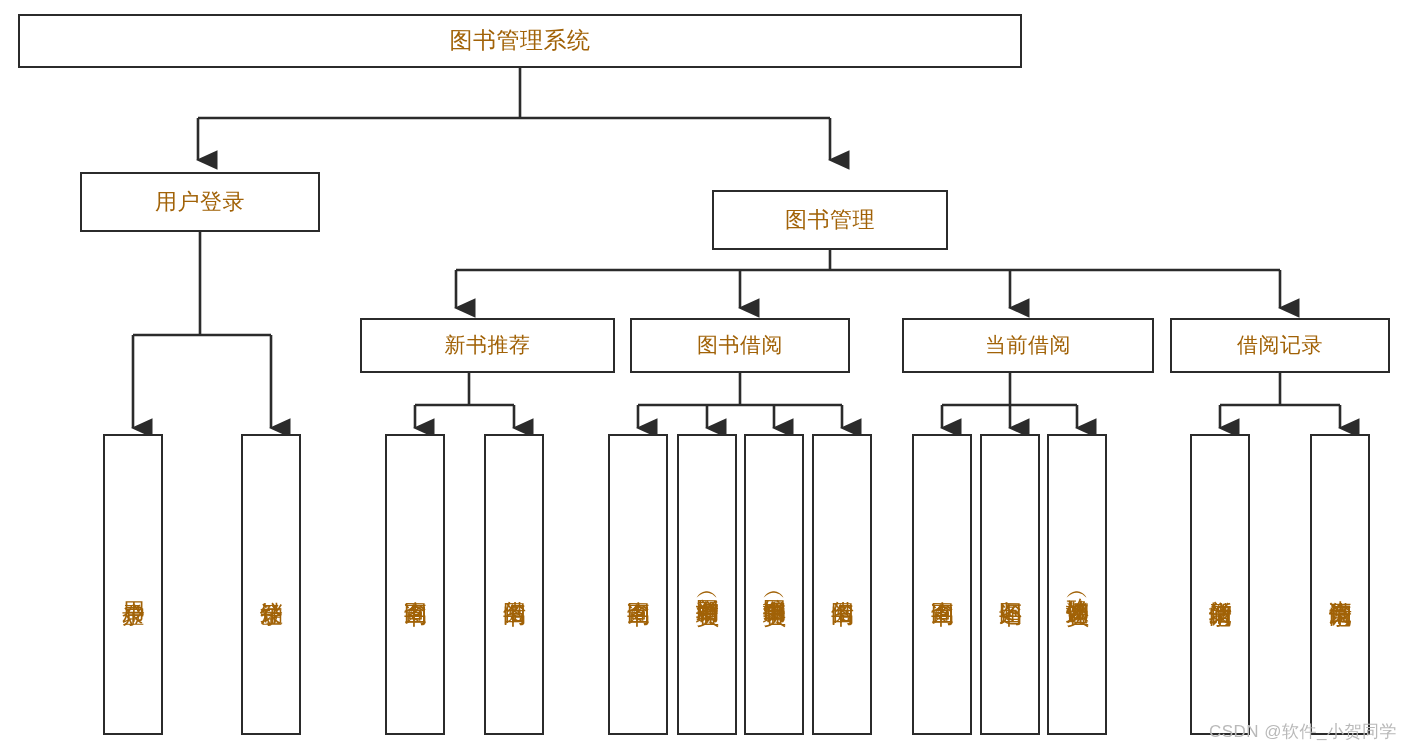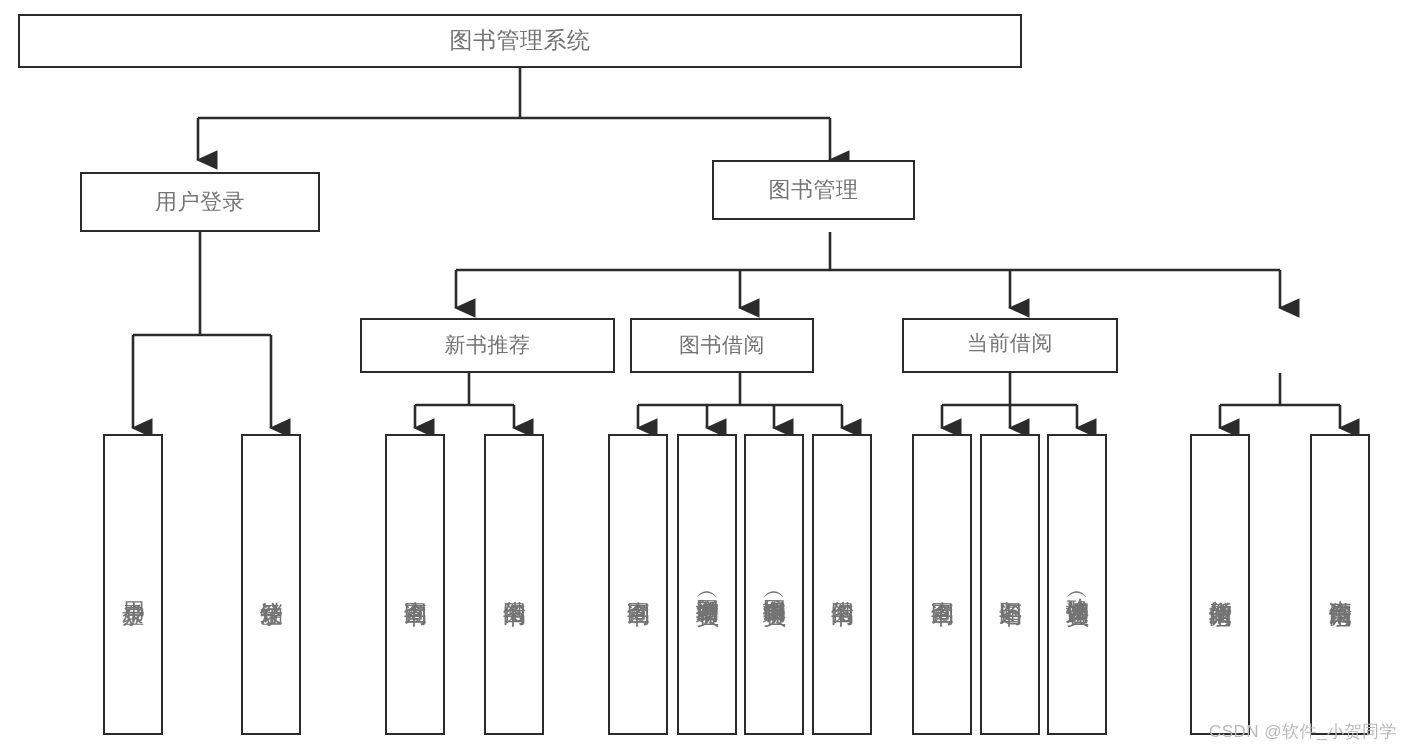--- a/index.html
+++ b/index.html
@@ -33,21 +33,21 @@
     background: #ffffff;
     display: flex;
     align-items: center;
     justify-content: center;
     overflow: hidden;
   }
   .node-label {
     display: block;
     text-align: center;
     line-height: 1.18;
-    color: #737373;
+    color: #a16207;
     letter-spacing: 0.5px;
     white-space: nowrap;
   }
   .root .node-label { font-size: 23px; }
   .level1 .node-label { font-size: 22px; }
   .level2 .node-label { font-size: 21px; }
   .leaf {
     align-items: center;
     justify-content: center;
   }
@@ -124,32 +124,35 @@
     </g>
   </svg>
 
   <div class="node root" style="left:18px; top:14px; width:1004px; height:54px;">
     <span class="node-label">图书管理系统</span>
   </div>
 
   <div class="node level1" style="left:80px; top:172px; width:240px; height:60px;">
     <span class="node-label">用户登录</span>
   </div>
-  <div class="node level1" style="left:712px; top:160px; width:203px; height:60px;">
+  <div class="node level1" style="left:712px; top:190px; width:236px; height:60px;">
     <span class="node-label">图书管理</span>
   </div>
 
   <div class="node level2" style="left:360px; top:318px; width:255px; height:55px;">
     <span class="node-label">新书推荐</span>
   </div>
-  <div class="node level2" style="left:630px; top:318px; width:184px; height:55px;">
+  <div class="node level2" style="left:630px; top:318px; width:220px; height:55px;">
     <span class="node-label">图书借阅</span>
   </div>
-  <div class="node level2" style="left:902px; top:318px; width:216px; height:55px;font-family:Liberation Mono, monospace;">
+  <div class="node level2" style="left:902px; top:318px; width:252px; height:55px;">
     <span class="node-label">当前借阅</span>
+  </div>
+  <div class="node level2" style="left:1170px; top:318px; width:220px; height:55px;">
+    <span class="node-label">借阅记录</span>
   </div>
 
   <div class="node leaf" style="left:103px; top:434px; width:60px; height:301px;">
     <span class="node-label">用户登录</span>
   </div>
   <div class="node leaf" style="left:241px; top:434px; width:60px; height:301px;">
     <span class="node-label">注销登录</span>
   </div>
 
   <div class="node leaf" style="left:385px; top:434px; width:60px; height:301px;">

